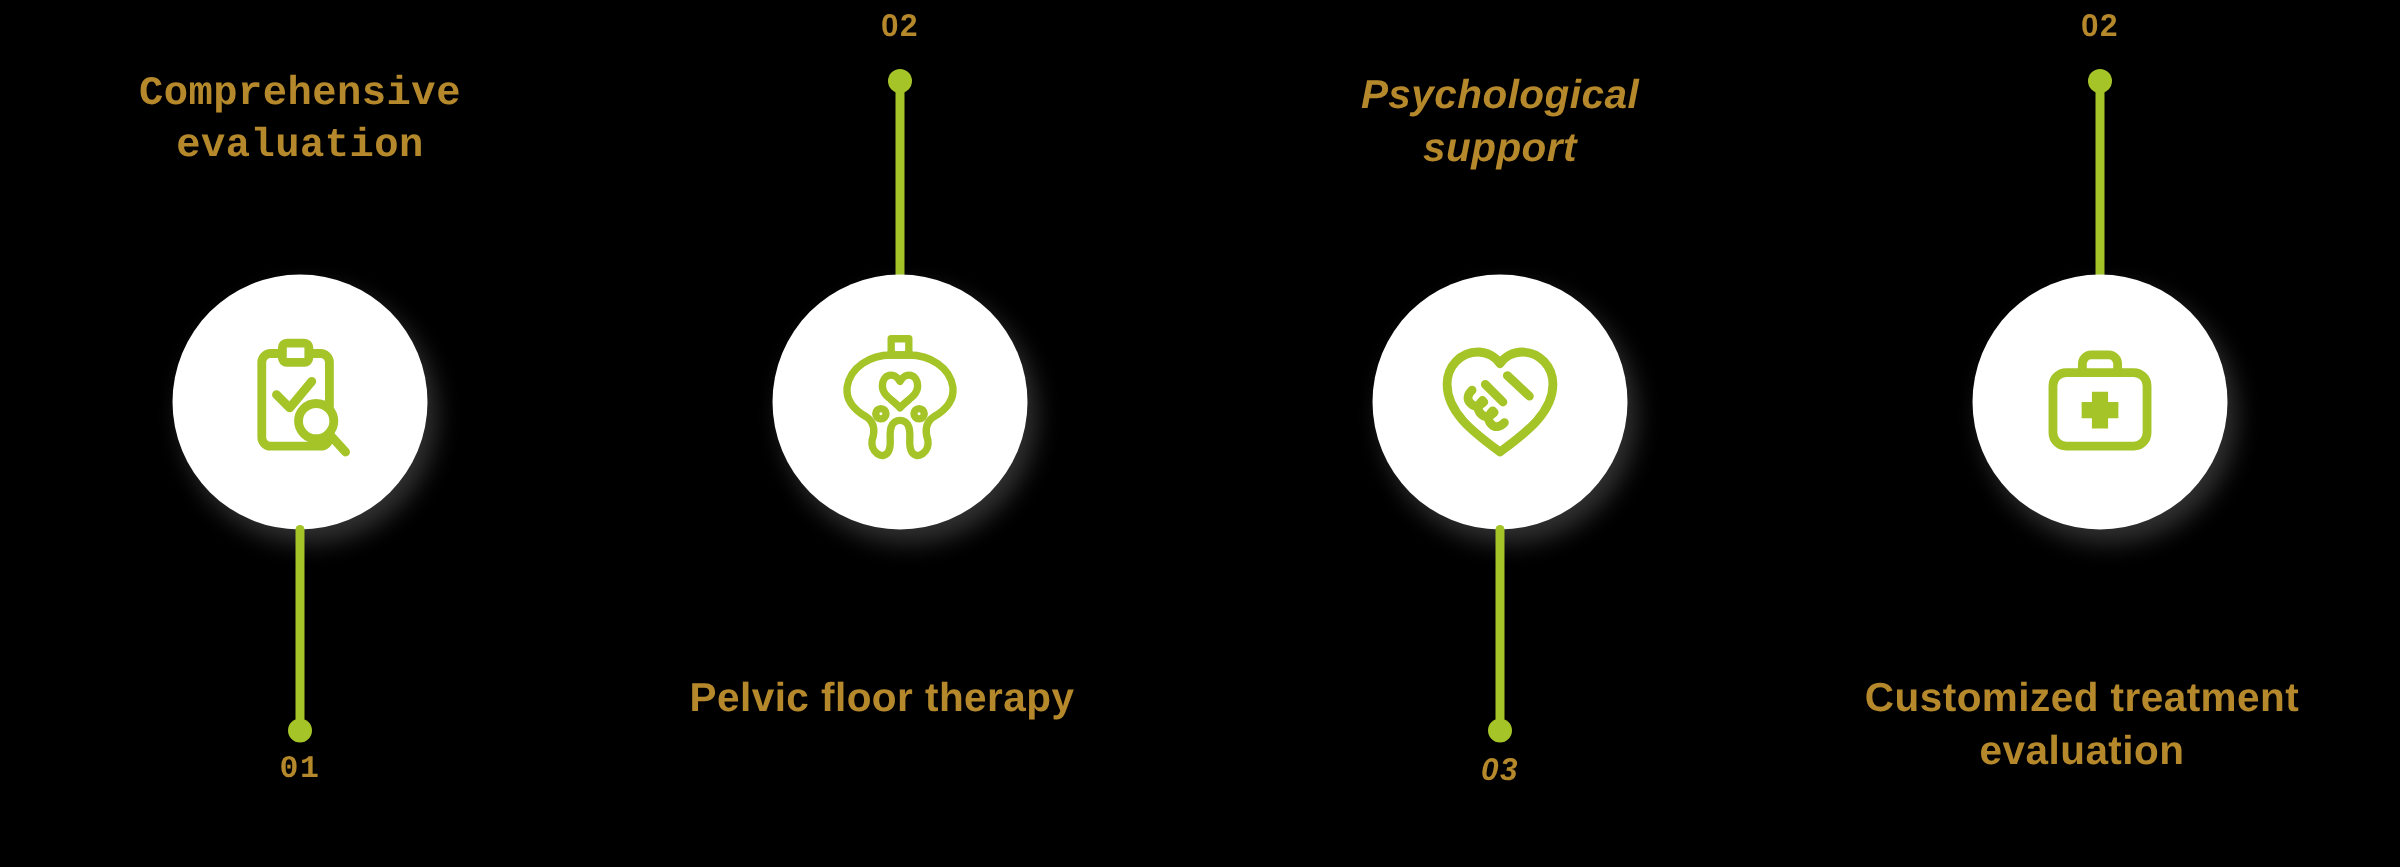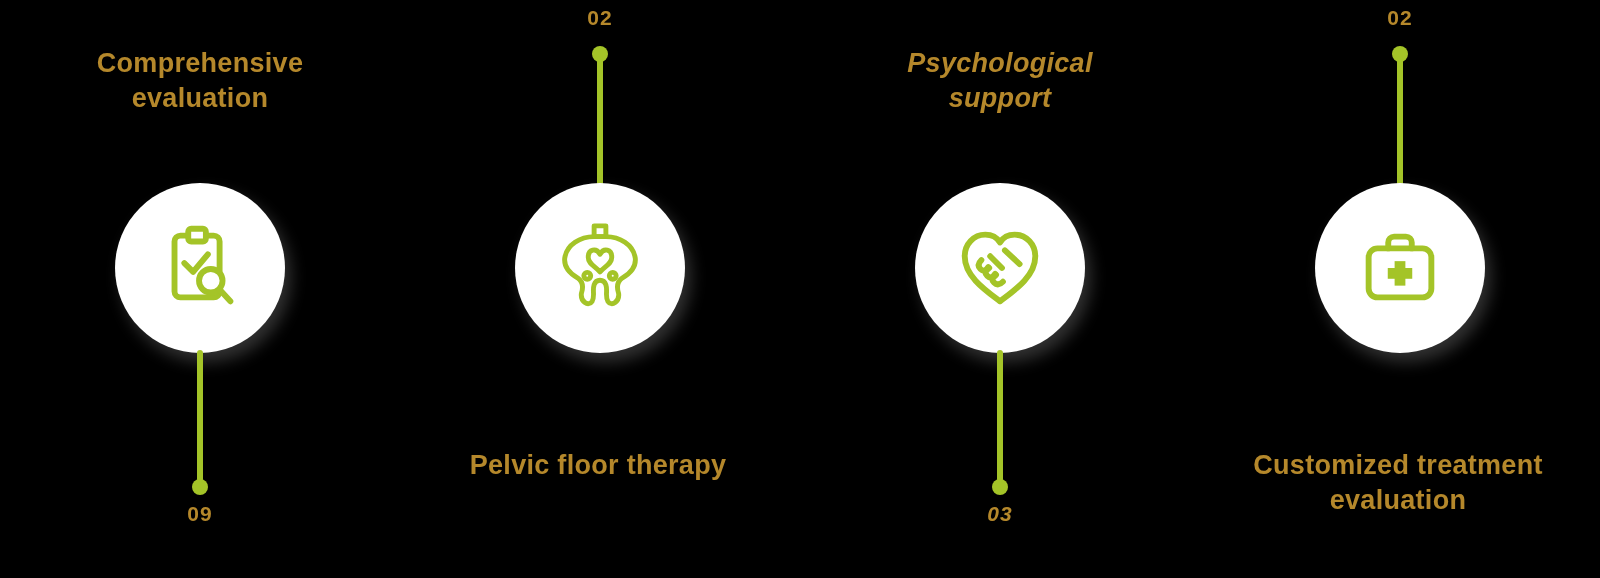--- a/index.html
+++ b/index.html
@@ -7,31 +7,31 @@
     --green:#a4c428;
     --gold:#b5882b;
     --circle:#ffffff;
   }
   html,body{margin:0;padding:0;background:var(--bg);}
   body{font-family:"Liberation Sans","DejaVu Sans",sans-serif;}
   .canvas{
     position:relative;width:1600px;height:578px;background:var(--bg);overflow:hidden;
   }
   .step{position:absolute;top:0;width:400px;height:578px;}
-  .step-1{left:0;}
+  .step-1{left:0;font-family:Liberation Mono, monospace;}
   .step-2{left:400px;}
   .step-3{left:800px;font-style:italic;}
   .step-4{left:1200px;}
 
   .label{
     position:absolute;text-align:center;color:var(--gold);
     font-weight:700;font-size:27px;line-height:35px;letter-spacing:.3px;
   }
   .label-narrow{width:240px;left:80px;}
-  .label-wide{width:370px;left:13px;}
+  .label-wide{width:370px;left:3px;}
   .label-top{top:46px;}
   .label-bottom{top:448px;}
 
   .circle{
     position:absolute;top:183px;left:115px;width:170px;height:170px;
     border-radius:50%;background:var(--circle);
     box-shadow:6px 9px 16px rgba(125,125,125,.40);
     display:flex;align-items:center;justify-content:center;
   }
   .icon{width:98px;height:98px;color:var(--green);}
@@ -68,21 +68,21 @@
           <rect x="24" y="17" width="46" height="63" rx="6"></rect>
           <rect x="38" y="10" width="18" height="13" rx="3" fill="#ffffff"></rect>
           <polyline points="34,45 43,54 58,36"></polyline>
           <circle cx="61" cy="63" r="12" fill="#ffffff"></circle>
           <line x1="70" y1="72" x2="81" y2="84"></line>
         </g>
       </svg>
     </div>
     <div class="connector connector-bottom"></div>
     <div class="dot dot-bottom"></div>
-    <div class="num num-bottom">09</div>
+    <div class="num num-bottom">01</div>
   </section>
 
   <section class="step step-2">
     <div class="num num-top">02</div>
     <div class="dot dot-top"></div>
     <div class="connector connector-top"></div>
     <div class="circle">
       <svg class="icon" viewBox="0 0 100 100">
         <g fill="none" stroke="currentColor" stroke-width="5" stroke-linecap="round" stroke-linejoin="round">
           <rect x="44" y="7" width="12" height="11"></rect>

